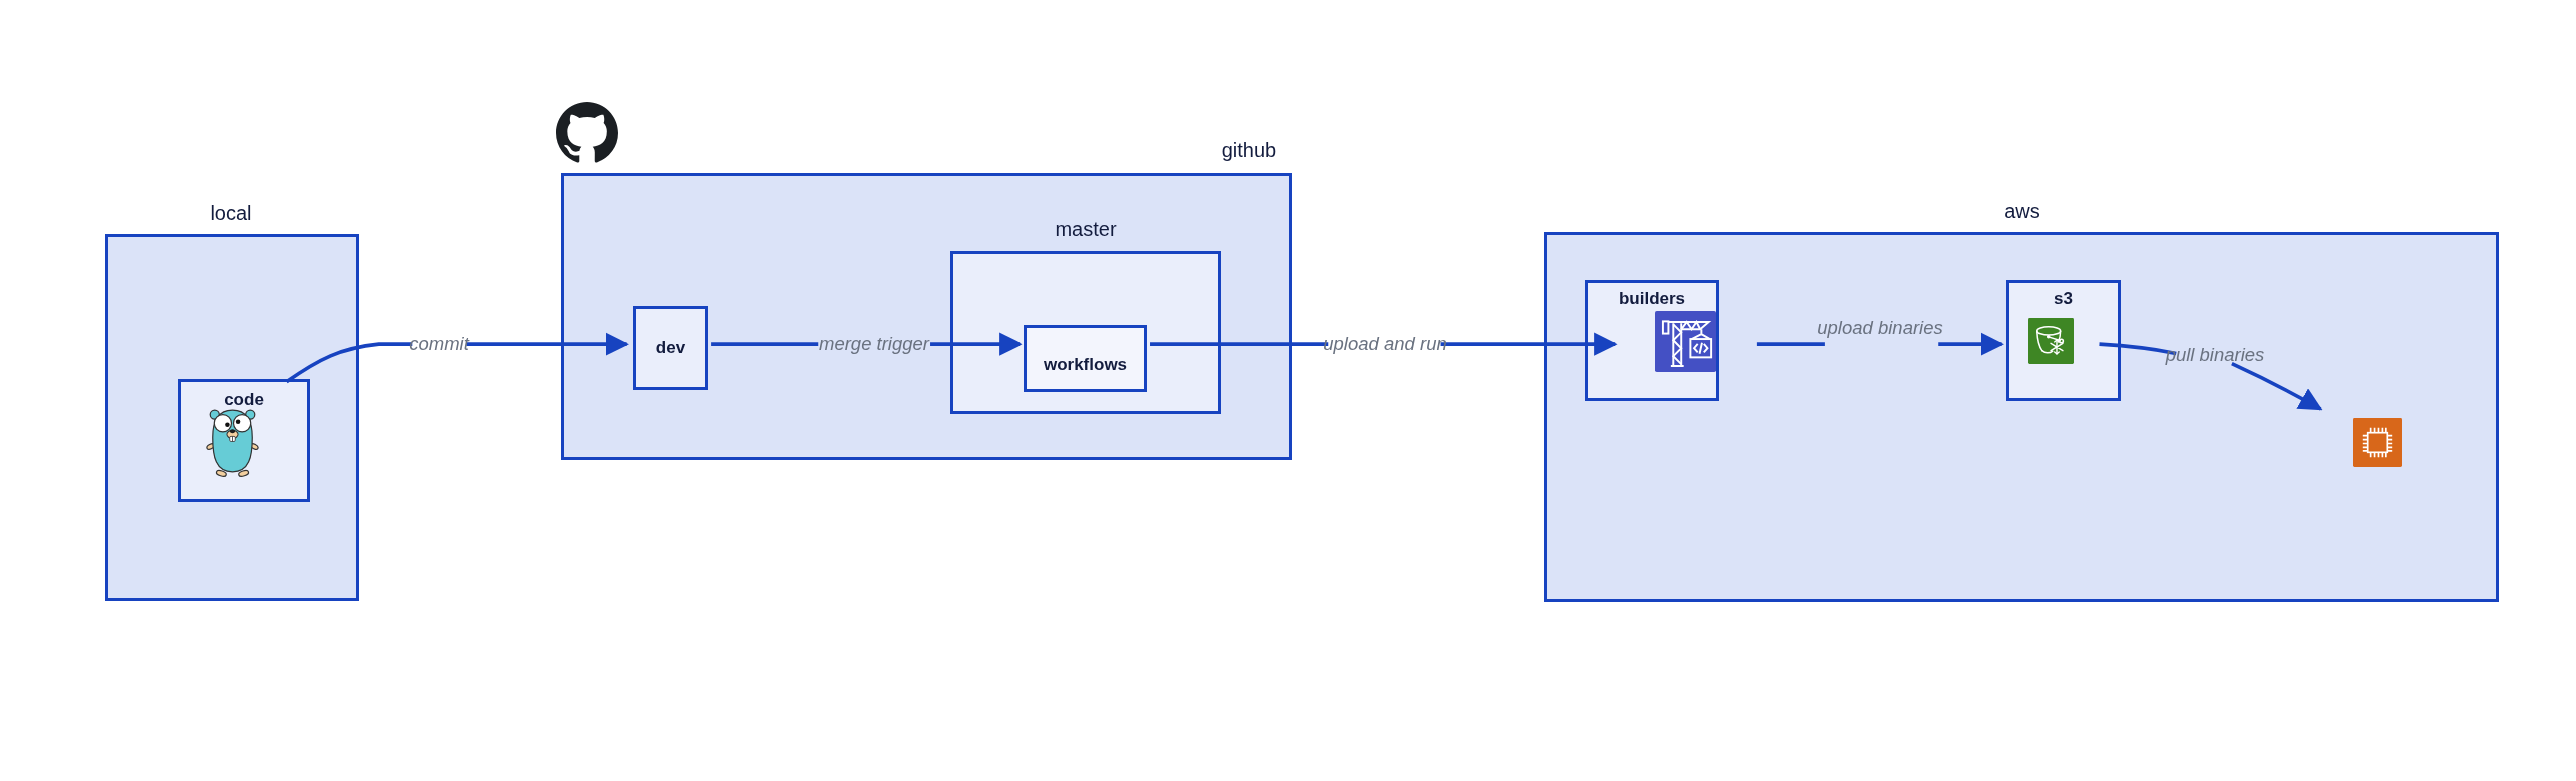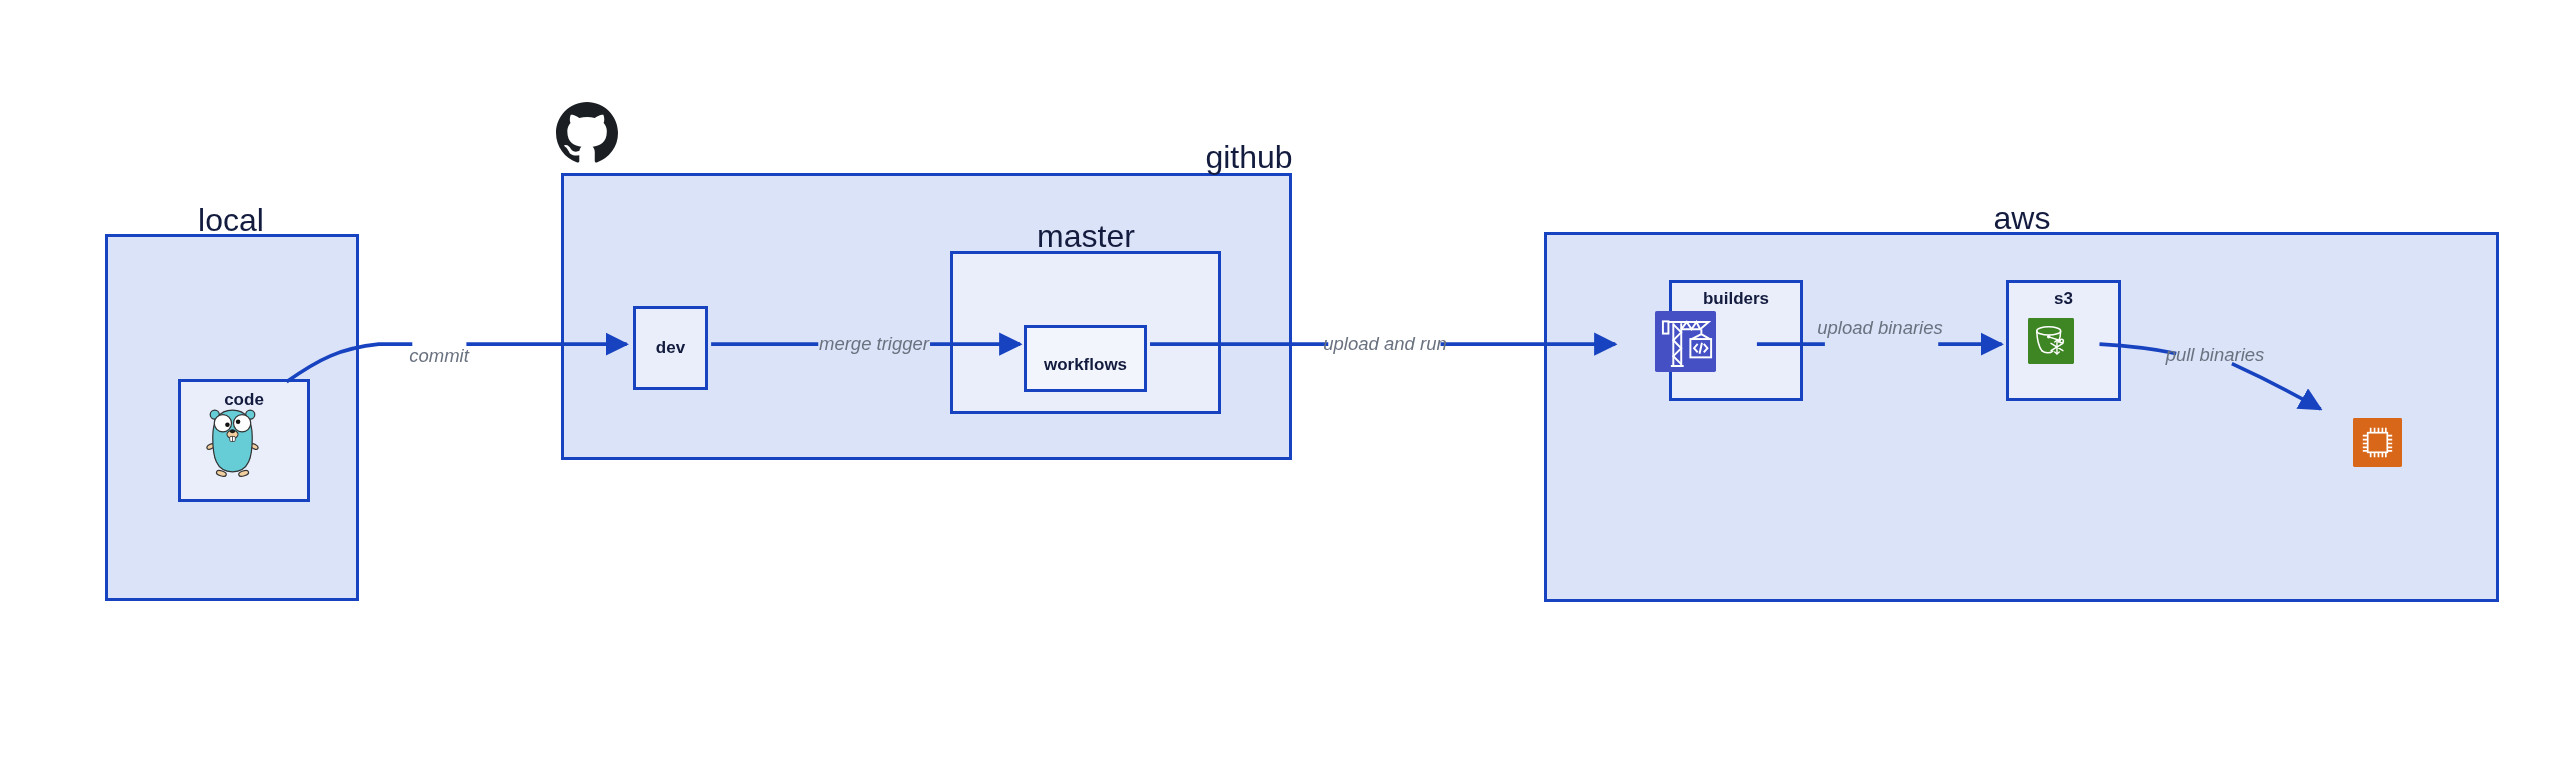--- a/index.html
+++ b/index.html
@@ -1,21 +1,21 @@
 <!DOCTYPE html>
 <html style="--accent: #1743c0; --container-fill: #dbe3f8; --node-fill: #eaeefb; --nested-fill: #f3f5fd; --heading-text: #131c3e; --edge-label-text: #6a7280; --title-text: #10183a; --octocat: #1b1f23; --builders-bg: #4450c4; --s3-bg: #3e8624; --ec2-bg: #d8671a; --gopher-body: #66ccd6; --gopher-skin: #f3cf9f;font-size:8.2px"><head>
 <meta charset="utf-8">
 <style>
   html,body{margin:0;padding:0;background:#ffffff;}
   body{width:2604px;height:781px;position:relative;font-family:"Liberation Sans",sans-serif;overflow:hidden;}
   #canvas{position:absolute;inset:0;}
   .container-box{position:absolute;box-sizing:border-box;background:var(--container-fill,#dbe3f8);border:3.6px solid var(--accent,#1743c0);}
   .sub-box{position:absolute;box-sizing:border-box;background:var(--node-fill,#eaeefb);border:3.1px solid var(--accent,#1743c0);}
   .nested{background:var(--nested-fill,#f3f5fd);}
-  .outer-label{position:absolute;transform:translateX(-50%);font-size:32px;color:var(--heading-text,#131c3e);white-space:nowrap;}
+  .outer-label{position:absolute;transform:translateX(-50%);font-size:20px;color:var(--heading-text,#131c3e);white-space:nowrap;}
   .node-label{position:absolute;left:0;right:0;text-align:center;font-size:17px;font-weight:bold;color:var(--heading-text,#131c3e);}
   .center-label{position:absolute;inset:0;display:flex;align-items:center;justify-content:center;font-size:17px;font-weight:bold;color:var(--heading-text,#131c3e);}
   .edge-label{position:absolute;transform:translate(-50%,-50%);font-size:18.5px;font-style:italic;color:var(--edge-label-text,#6a7280);white-space:nowrap;}
   .icon-svg{position:absolute;}
   #edge-layer{position:absolute;left:0;top:0;pointer-events:none;}
   #diagram-title{position:absolute;transform:translateX(-50%);font-size:42px;color:var(--title-text,#10183a);text-decoration:underline;text-decoration-thickness:3.1px;text-underline-offset:6.2px;white-space:nowrap;}
 </style>
 </head>
 <body>
 
@@ -61,21 +61,21 @@
   </svg>
 
   <div class="sub-box" style="left:633px;top:306px;width:75px;height:84px;">
     <div class="center-label">dev</div>
   </div>
 
   <div class="sub-box nested" style="left:1024px;top:325px;width:123px;height:67px;">
     <div class="center-label" style="padding-top:12px;">workflows</div>
   </div>
 
-  <div class="sub-box" style="left:1669px;top:280px;width:134px;height:121px;">
+  <div class="sub-box" style="left:1585px;top:280px;width:134px;height:121px;">
     <div class="node-label" style="top:6.2px;">builders</div>
   </div>
   <svg class="icon-svg" style="left:1655px;top:311px;" width="61" height="61" viewBox="0 0 100 100">
     <rect x="0" y="0" width="100" height="100" rx="3" fill="var(--builders-bg,#4450c4)"></rect>
     <g stroke="#fff" stroke-width="3.2" fill="none">
       <rect x="13" y="17" width="9" height="20"></rect>
       <path d="M30 20 V90 M43 20 V90 M26 90 H47"></path>
       <path d="M30 22 L43 35 L30 48 L43 61 L30 74 L43 87"></path>
       <path d="M22 18 H88 L74 30 H43"></path>
       <path d="M43 30 L52 18 L60 30 L68 18 L74 30"></path>
@@ -130,21 +130,21 @@
       <path d="M1805 668 H1980" marker-end="url(#arrow)"></path>
       <path d="M2232 668 H2578"></path>
       <path d="M2796 668 H3135" marker-end="url(#arrow)"></path>
       <path d="M3410 668 H3542"></path>
       <path d="M3762 668 H3885" marker-end="url(#arrow)"></path>
       <path d="M4075 668 C4125 671 4180 677 4224 686"></path>
       <path d="M4332 706 C4395 735 4450 763 4504 794" marker-end="url(#arrow)"></path>
     </g>
   </svg>
 
-  <div class="edge-label" style="left:439px;top:344px;margin-top:12px;">commit</div>
+  <div class="edge-label" style="left:439px;top:344px;">commit</div>
   <div class="edge-label" style="left:874px;top:344px;">merge trigger</div>
   <div class="edge-label" style="left:1385px;top:344px;">upload and run</div>
   <div class="edge-label" style="left:1880px;top:328px;">upload binaries</div>
   <div class="edge-label" style="left:2215px;top:355px;">pull binaries</div>
 
 
 </div>
 
 
 </body></html>

